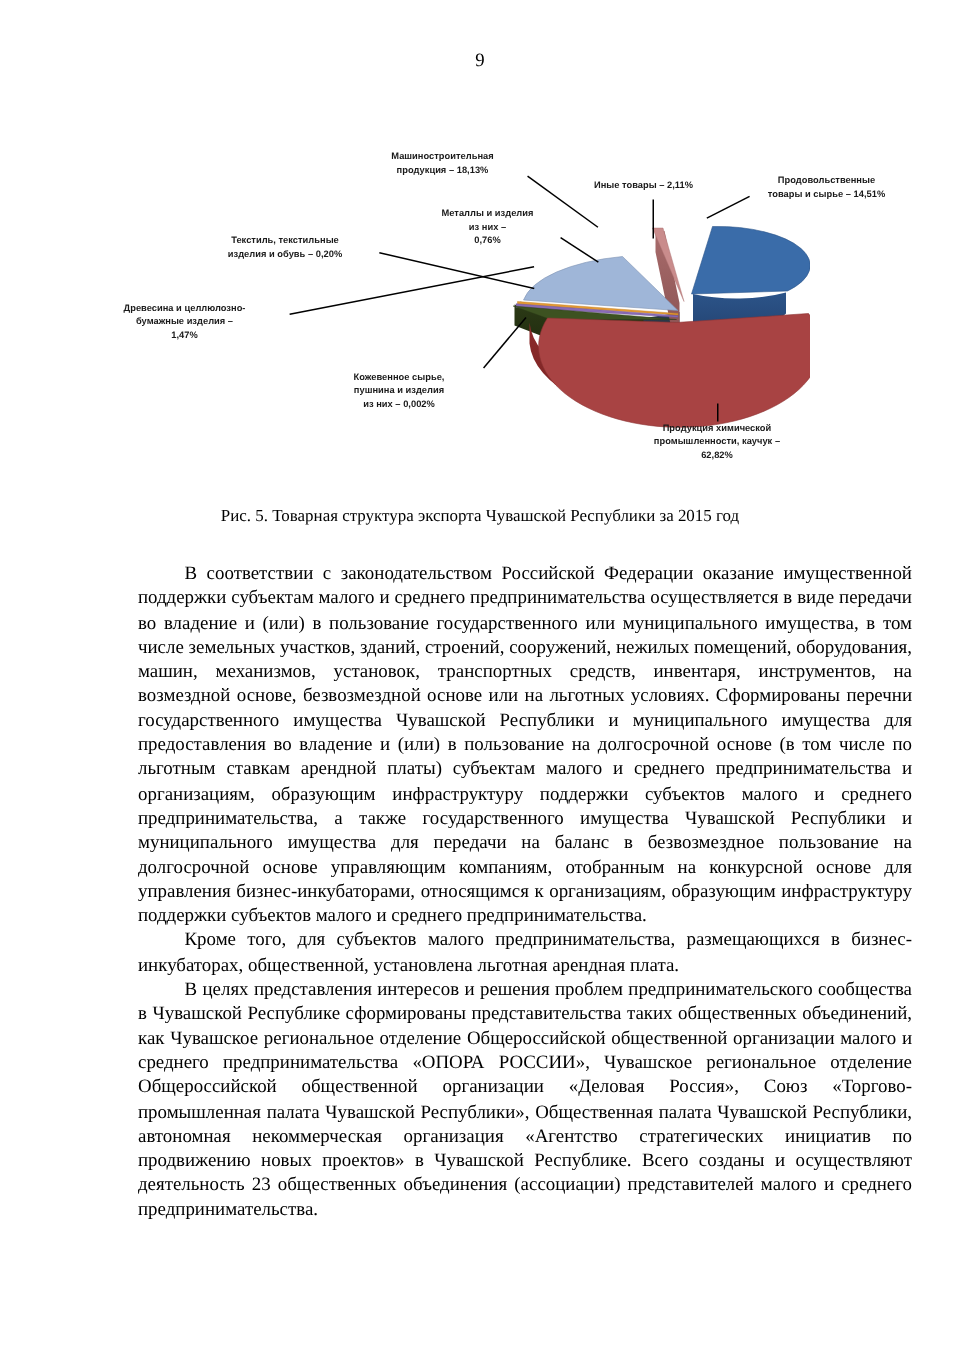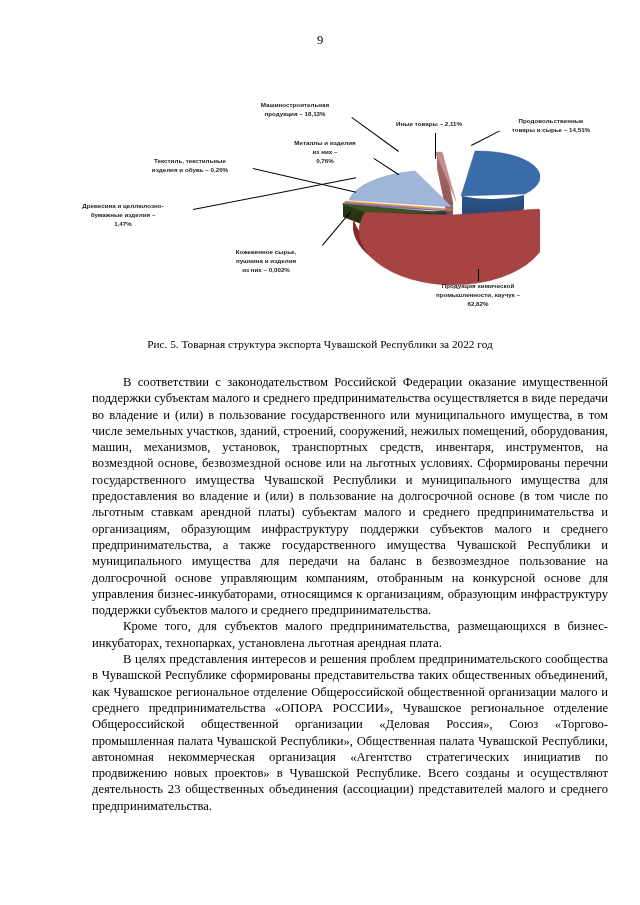--- a/index.html
+++ b/index.html
@@ -169,21 +169,21 @@
       <div class="leader" style="left:374px;top:73px;width:30px;transform:rotate(33deg);"></div>
       <div class="leader" style="left:253px;top:83px;width:106px;transform:rotate(13deg);"></div>
       <div class="leader" style="left:193px;top:124px;width:166px;transform:rotate(-11deg);"></div>
       <div class="leader" style="left:322px;top:160px;width:44px;transform:rotate(-50deg);"></div>
       <div class="leader" style="left:435px;top:48px;width:1px;height:26px;"></div>
       <div class="leader" style="left:471px;top:60px;width:32px;transform:rotate(-27deg);"></div>
       <div class="leader" style="left:478px;top:184px;width:1px;height:12px;"></div>
     </div>
   </div>
 
-  <div class="caption">Рис. 5. Товарная структура экспорта Чувашской Республики за 2022 год</div>
+  <div class="caption">Рис. 5. Товарная структура экспорта Чувашской Республики за 2015 год</div>
 
   <div class="body-text">
     <p>В соответствии с законодательством Российской Федерации оказание имущественной поддержки субъектам малого и среднего предпринимательства осуществляется в виде передачи во владение и (или) в пользование государственного или муниципального имущества, в том числе земельных участков, зданий, строений, сооружений, нежилых помещений, оборудования, машин, механизмов, установок, транспортных средств, инвентаря, инструментов, на возмездной основе, безвозмездной основе или на льготных условиях. Сформированы перечни государственного имущества Чувашской Республики и муниципального имущества для предоставления во владение и (или) в пользование на долгосрочной основе (в том числе по льготным ставкам арендной платы) субъектам малого и среднего предпринимательства и организациям, образующим инфраструктуру поддержки субъектов малого и среднего предпринимательства, а также государственного имущества Чувашской Республики и муниципального имущества для передачи на баланс в безвозмездное пользование на долгосрочной основе управляющим компаниям, отобранным на конкурсной основе для управления бизнес-инкубаторами, относящимся к организациям, образующим инфраструктуру поддержки субъектов малого и среднего предпринимательства.</p>
-    <p>Кроме того, для субъектов малого предпринимательства, размещающихся в бизнес-инкубаторах, технопарках, установлена льготная арендная плата.</p>
+    <p>Кроме того, для субъектов малого предпринимательства, размещающихся в бизнес-инкубаторах, общественной, установлена льготная арендная плата.</p>
     <p>В целях представления интересов и решения проблем предпринимательского сообщества в Чувашской Республике сформированы представительства таких общественных объединений, как Чувашское региональное отделение Общероссийской общественной организации малого и среднего предпринимательства «ОПОРА РОССИИ», Чувашское региональное отделение Общероссийской общественной организации «Деловая Россия», Союз «Торгово-промышленная палата Чувашской Республики», Общественная палата Чувашской Республики, автономная некоммерческая организация «Агентство стратегических инициатив по продвижению новых проектов» в Чувашской Республике. Всего созданы и осуществляют деятельность 23 общественных объединения (ассоциации) представителей малого и среднего предпринимательства.</p>
   </div>
 
 </div>
 
 </body></html>

